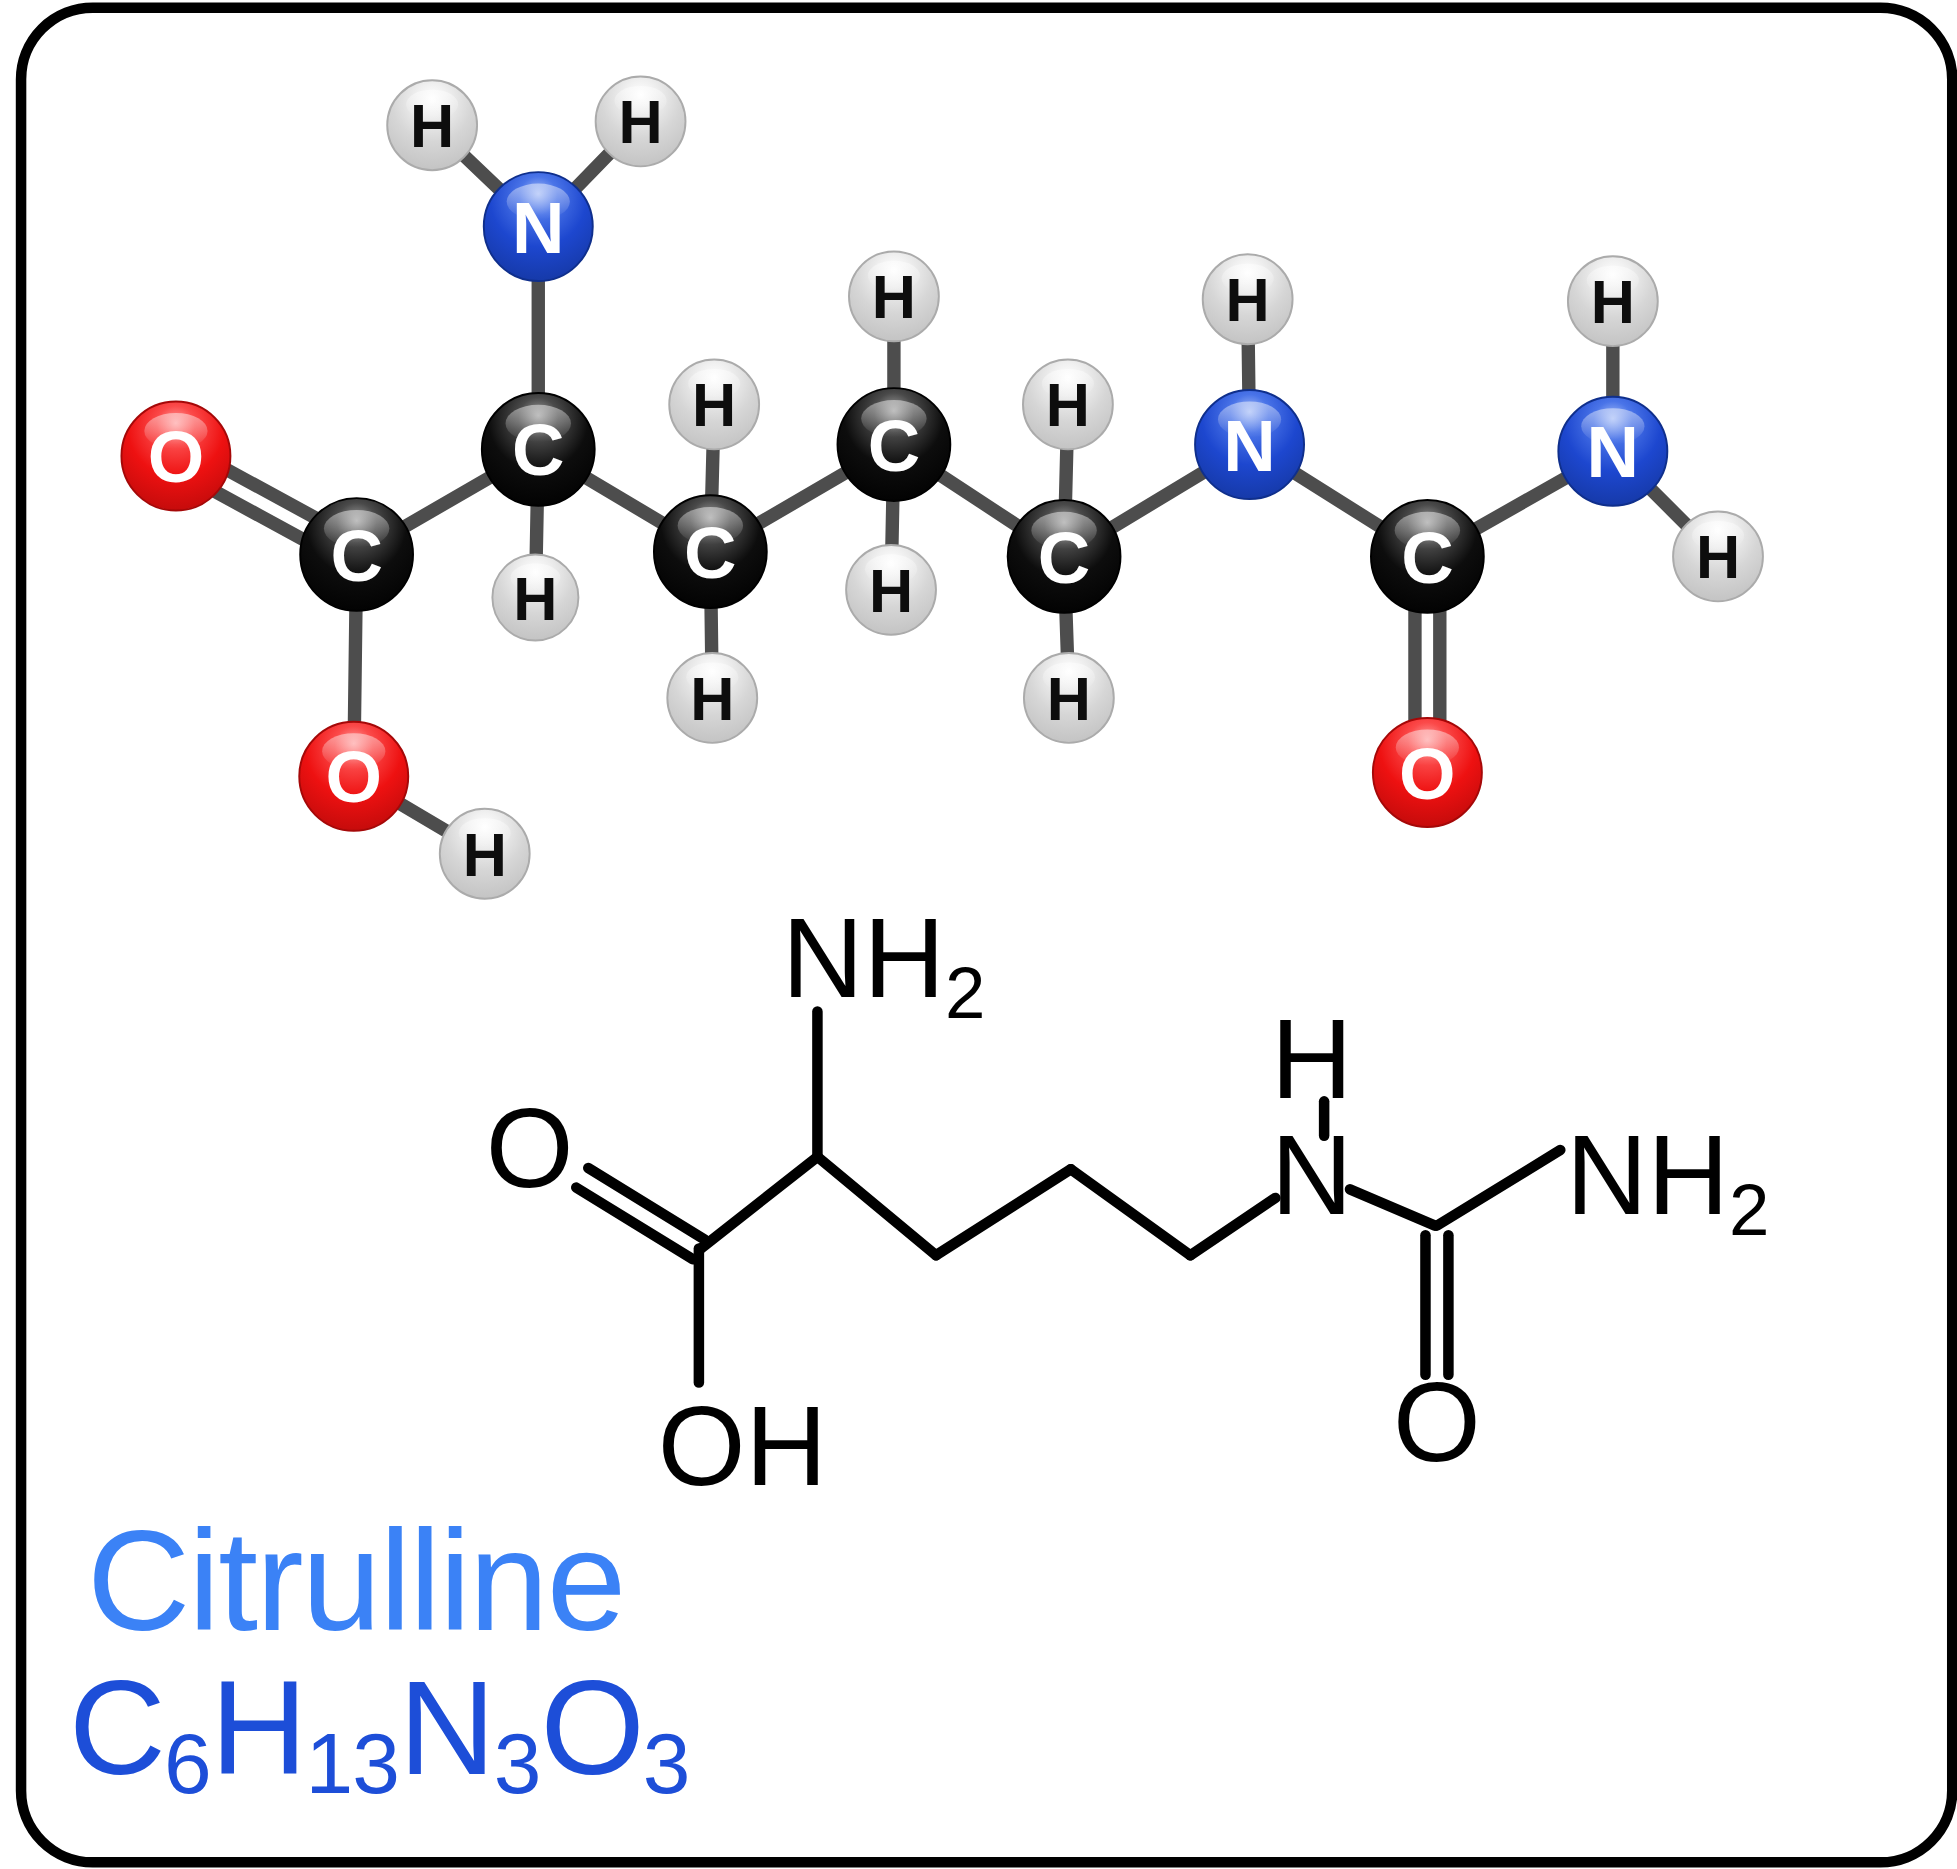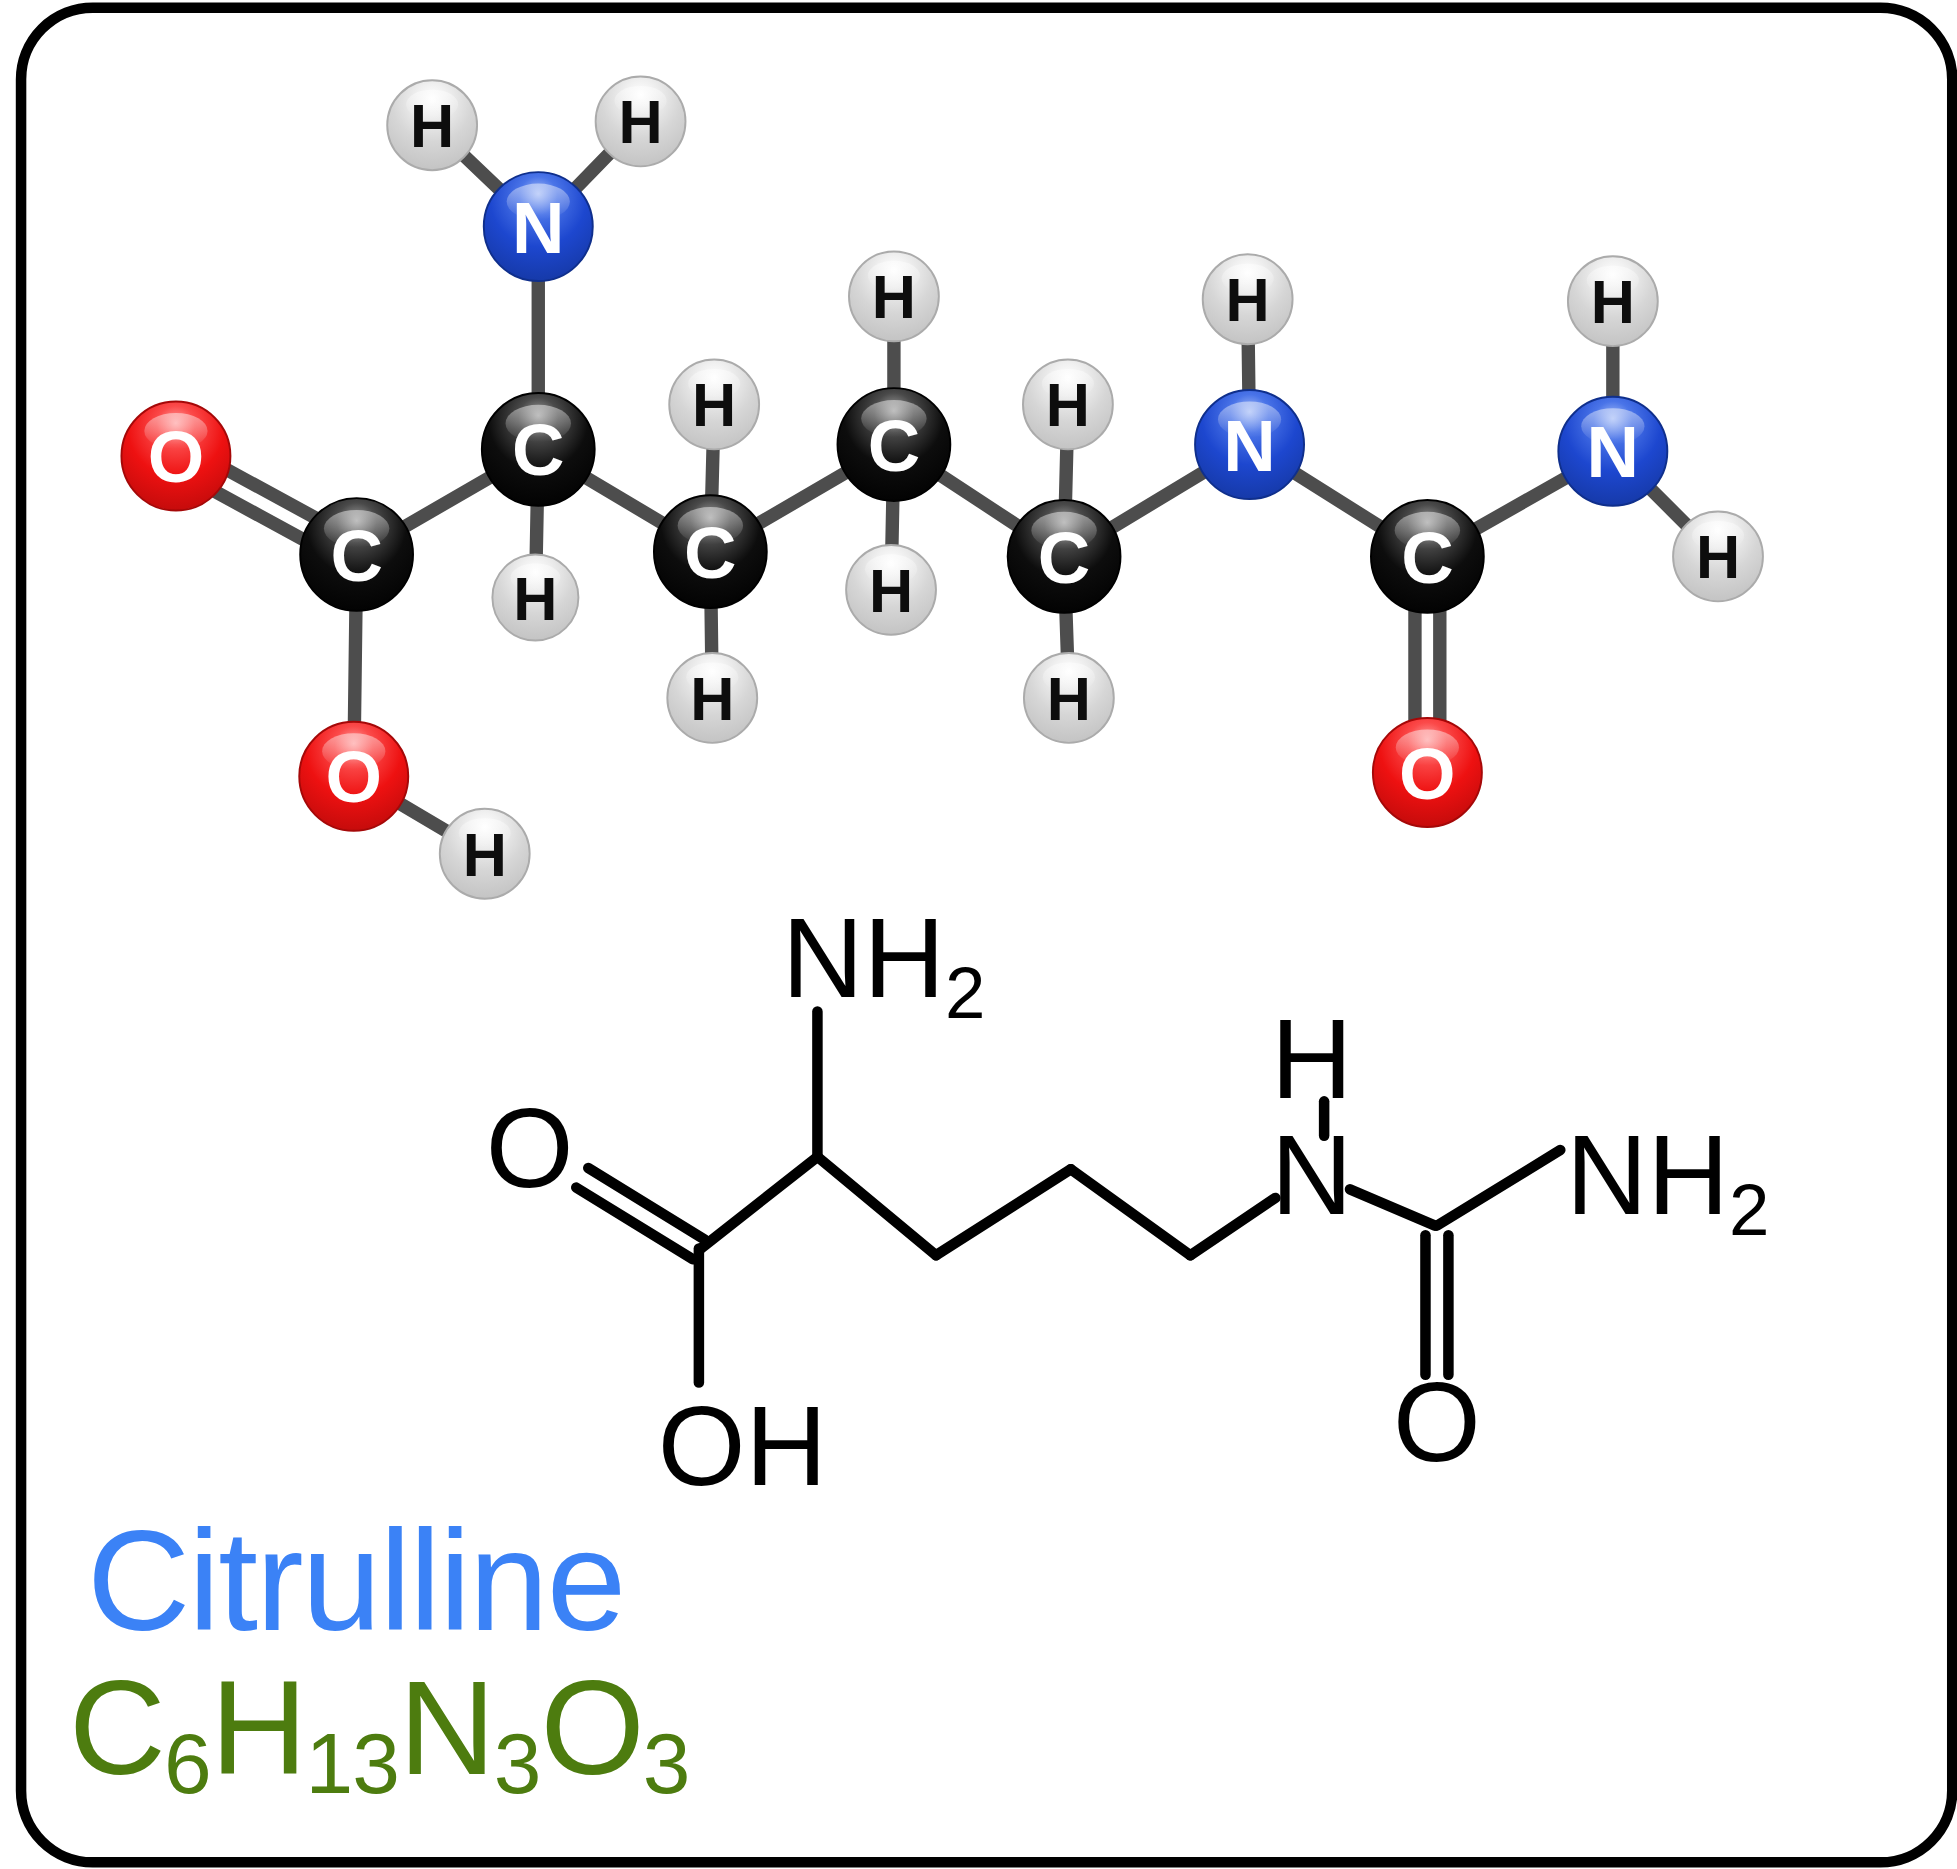--- a/index.html
+++ b/index.html
@@ -2,21 +2,21 @@
 <html><head>
 <meta charset="utf-8">
 <style>
   html,body{margin:0;padding:0;background:#ffffff;}
   .stage{position:relative;width:1958px;height:1870px;background:#ffffff;overflow:hidden;
          font-family:"Liberation Sans",sans-serif;}
   .stage svg{position:absolute;left:0;top:0;}
   .molecule-name{position:absolute;left:67px;top:1506px;font-size:143px;line-height:1.05;
                  color:#3b82f6;letter-spacing:-1.9px;margin-left:20px;}
   .molecular-formula{position:absolute;left:69px;top:1658px;font-size:134px;line-height:1.05;
-                 color:#4d7c0f;letter-spacing:-1.9px;}
+                 color:#1d4ed8;letter-spacing:-1.9px;}
   .molecular-formula sub{font-size:0.64em;vertical-align:-0.22em;letter-spacing:-1px;}
 </style>
 </head>
 <body>
 
 <div class="stage">
 
   <svg id="canvas" width="1958" height="1870" viewBox="0 0 2048 1956">
     <defs>
         <radialGradient id="gC" cx="50%" cy="28%" r="80%" fx="50%" fy="20%">

